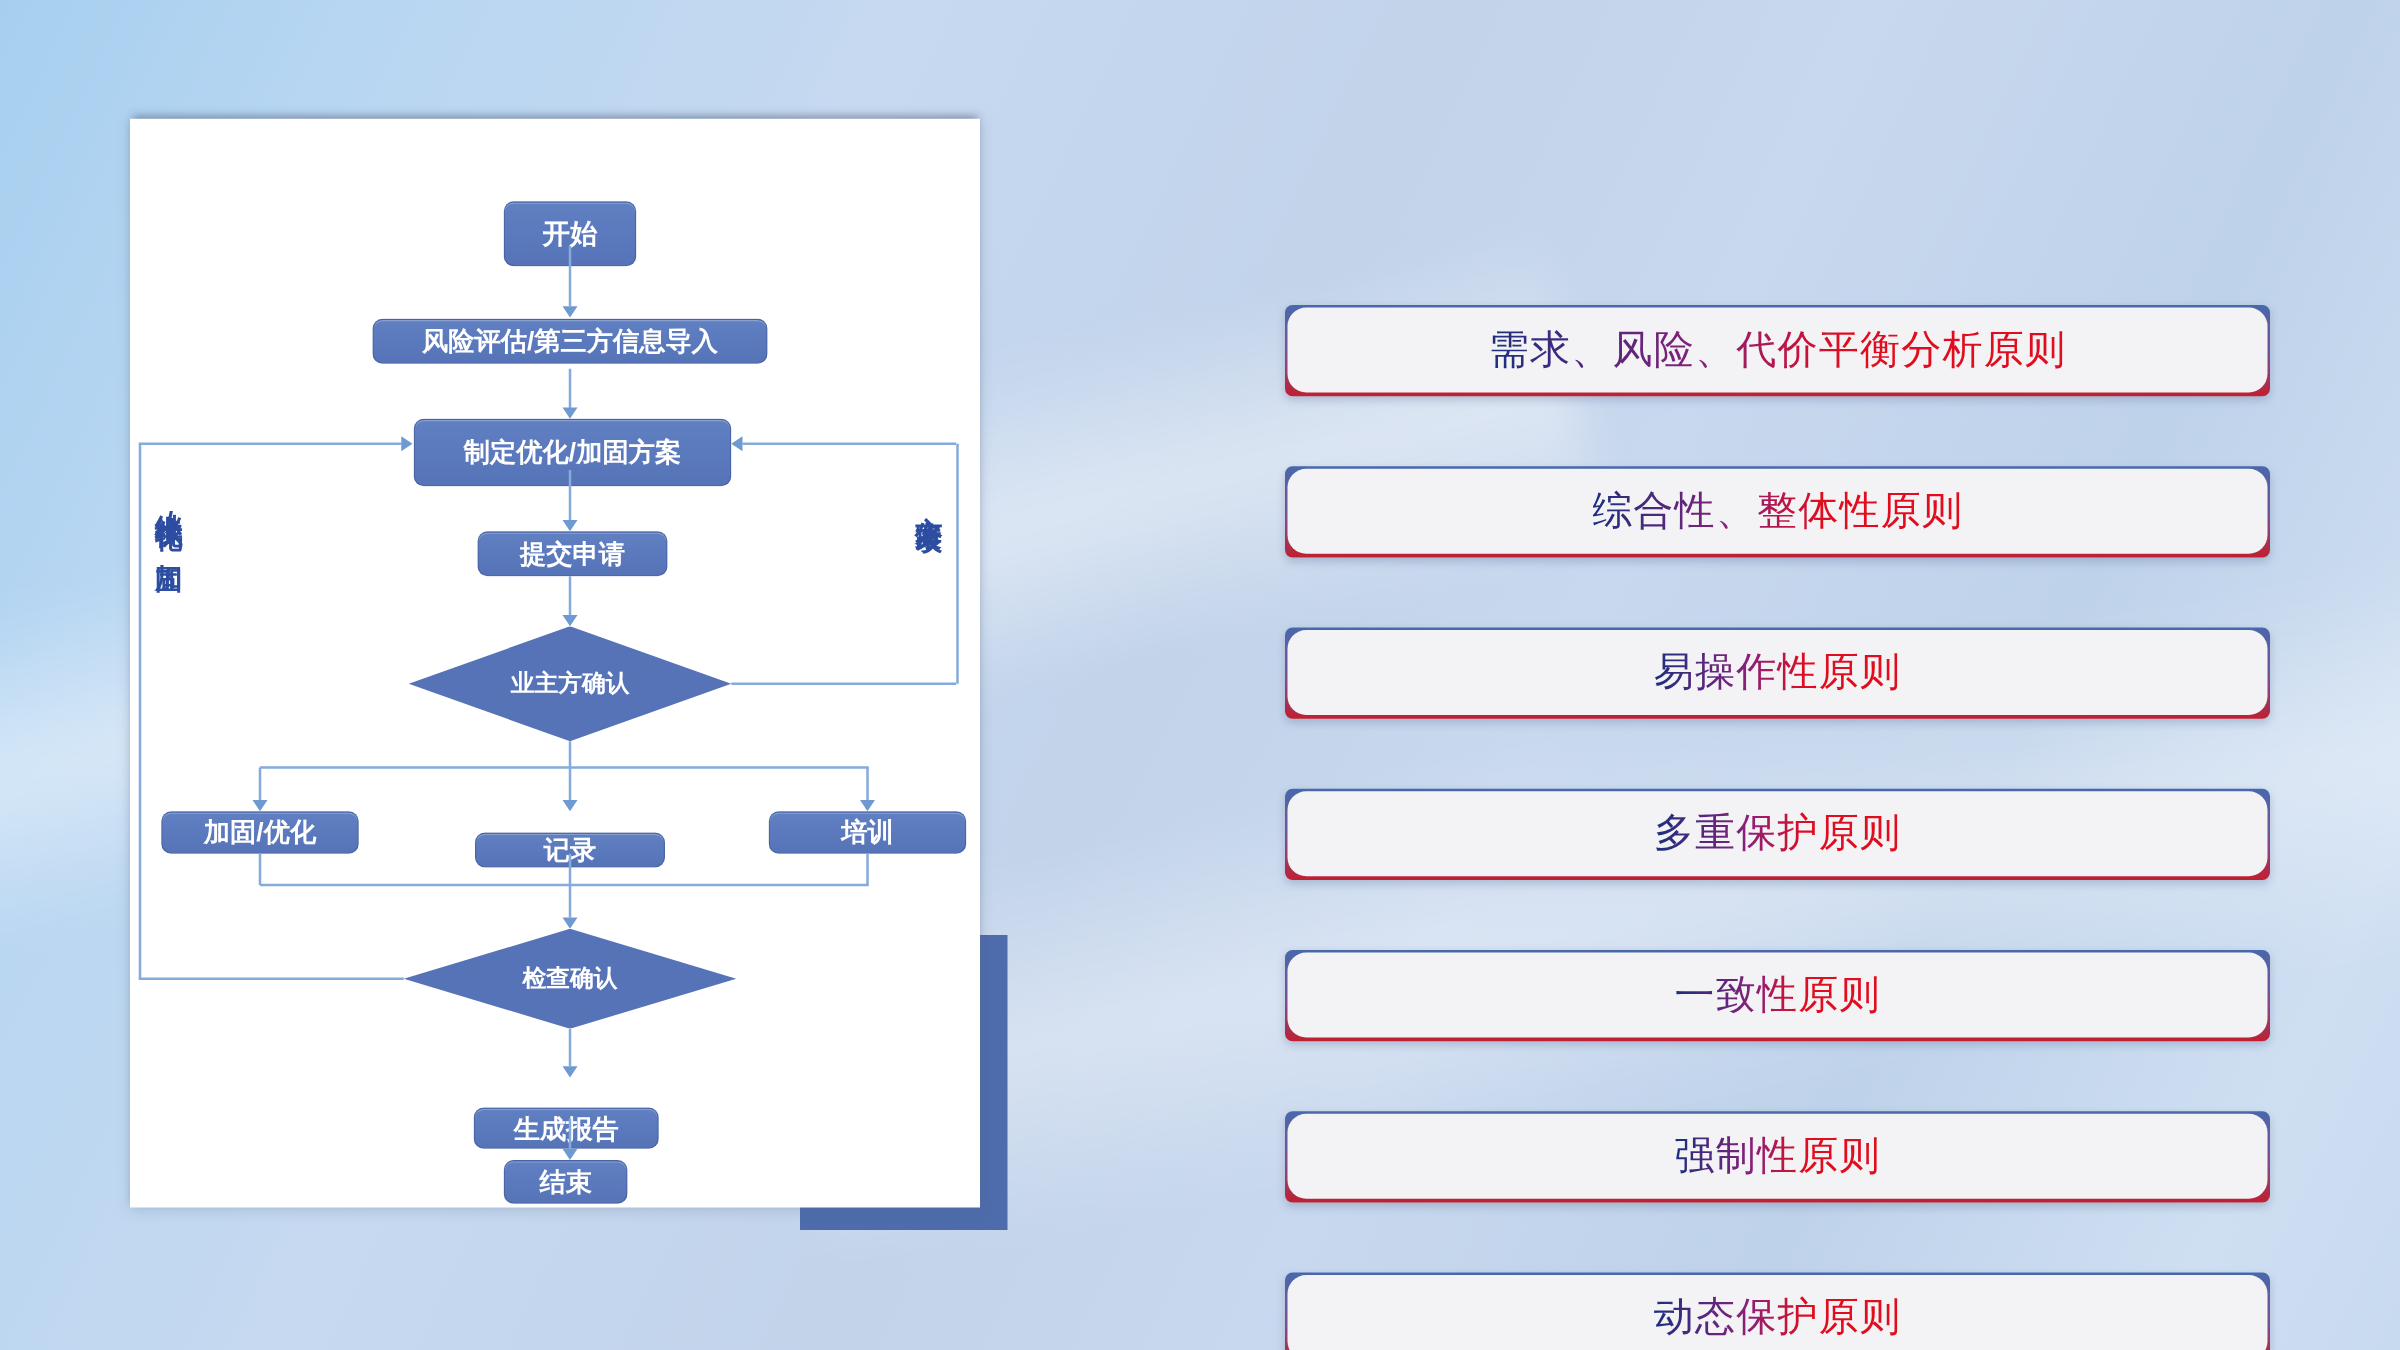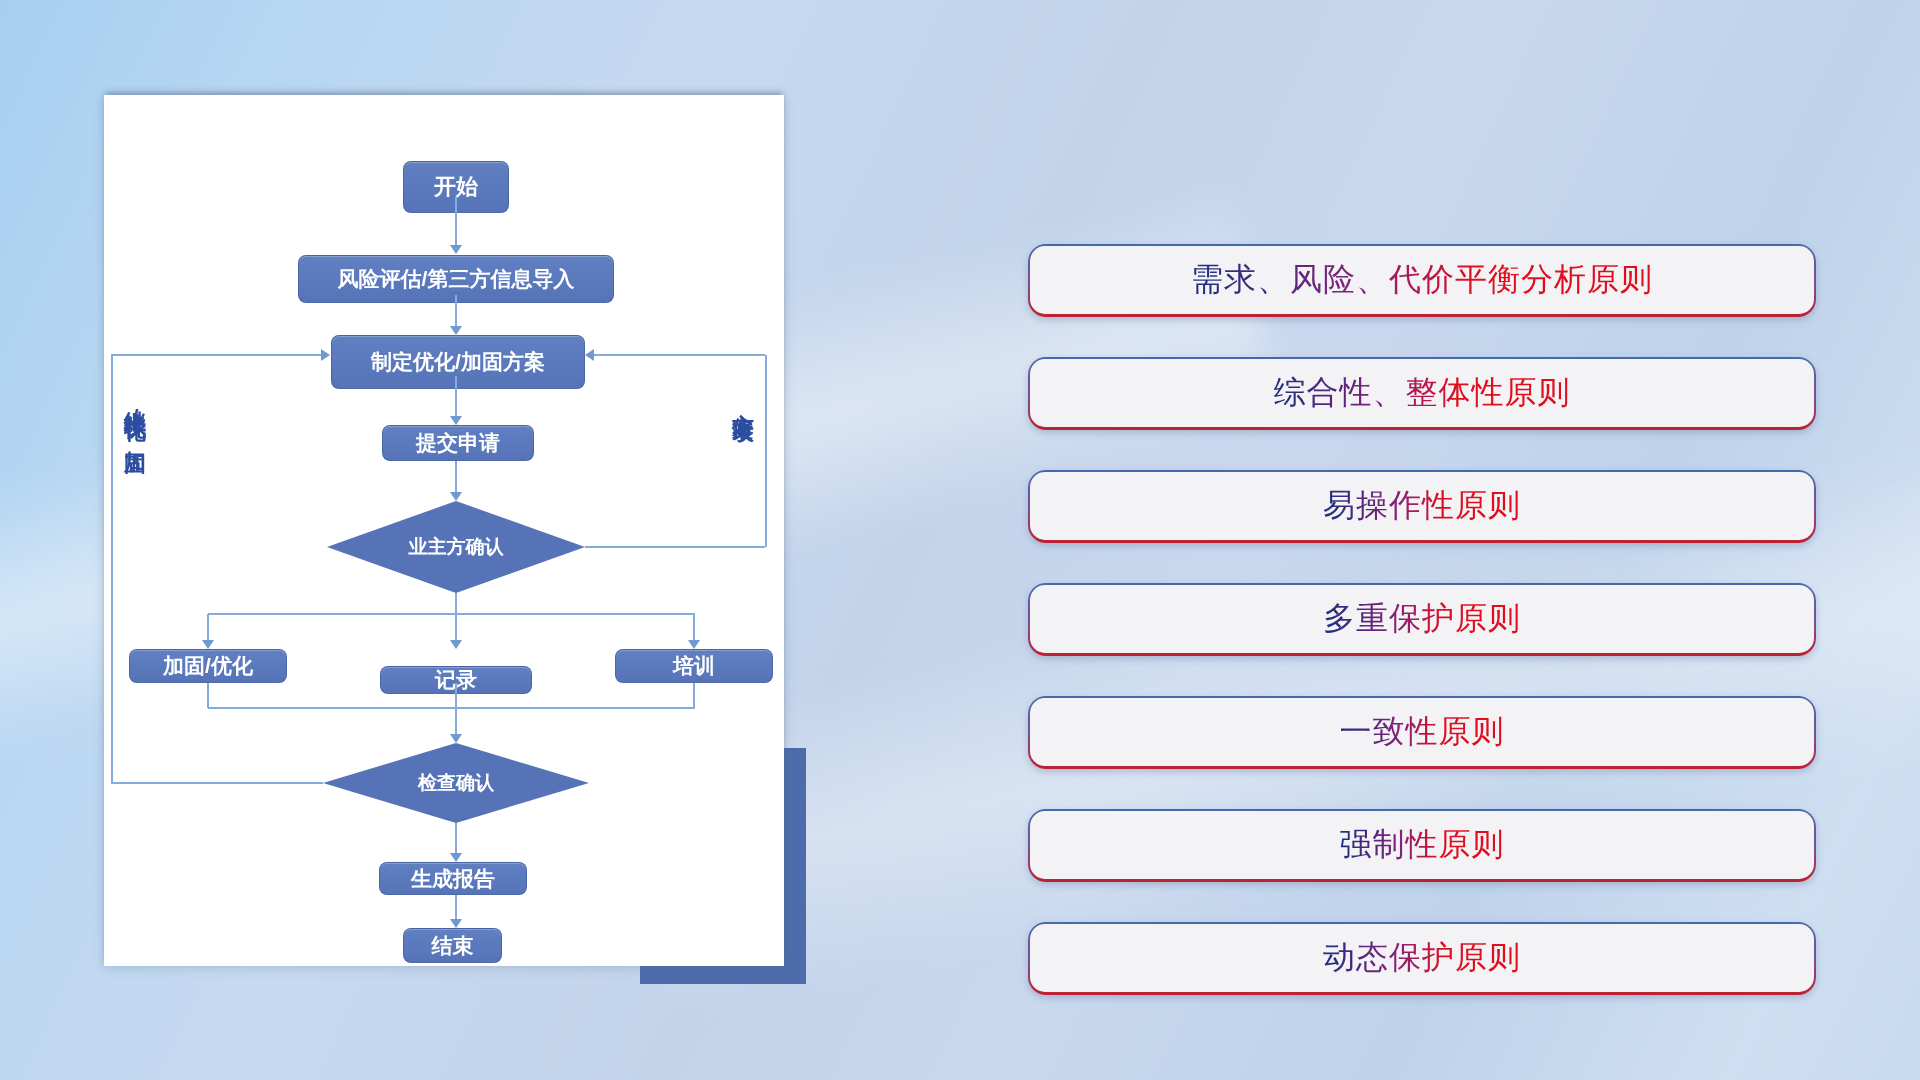--- a/index.html
+++ b/index.html
@@ -52,21 +52,21 @@
   .loop-label { position:absolute; writing-mode:vertical-rl; text-orientation:upright;
                 color:var(--loop-label-blue,#2c4da0); font-weight:bold; font-size:22px;
                 letter-spacing:3px; line-height:1; }
 
   
   .page-title { position:absolute; left:1040px; top:114px; width:784px; text-align:center;
                 font-size:46px; font-weight:bold; color:var(--title-blue,#4b6bb1);
                 letter-spacing:2px; text-shadow:0 2px 3px rgba(63,87,143,0.3); }
 
   .cards { position:absolute; left:1028px; top:244px; width:788px; }
-  .p-card { height:73px; margin-bottom:40px; border-radius:18px; padding:2px 2px 3px 2px;
+  .p-card { height:73px; margin-bottom:56px; border-radius:6px; padding:2px 2px 3px 2px;
             background:linear-gradient(180deg,var(--card-border-top,#4868ac) 0%,#7a4f92 55%,var(--card-border-bottom,#c01f30) 100%);
             box-shadow:0 3px 7px rgba(110,130,165,0.4); }
   .p-card-inner { width:100%; height:100%; border-radius:15px;
                   background:var(--card-bg,#f3f3f5);
                   display:flex; align-items:center; justify-content:center; }
   .p-text { font-size:32px; letter-spacing:1px; white-space:nowrap;
             background:linear-gradient(90deg,var(--text-gradient-start,#1b2f7e) 0%,#8a2079 38%,var(--text-gradient-end,#e00d1e) 62%);
             -webkit-background-clip:text; background-clip:text;
             color:transparent; -webkit-text-fill-color:transparent; }
 </style>
@@ -75,29 +75,29 @@
 
 <div class="stage">
   <div class="bg-streak s1"></div>
   <div class="bg-streak s2"></div>
 
   <div class="shadow-block"></div>
 
   <div class="flow-card">
 
     <div class="node" style="left:299px;top:66px;width:106px;height:52px;font-size:22px">开始</div>
-    <div class="node" style="left:194px;top:160px;width:316px;height:48px">风险评估/第三方信息导入</div>
+    <div class="node" style="left:194px;top:160px;width:316px;height:36px">风险评估/第三方信息导入</div>
     <div class="node" style="left:227px;top:240px;width:254px;height:54px">制定优化/加固方案</div>
     <div class="node" style="left:278px;top:330px;width:152px;height:36px">提交申请</div>
     <div class="diamond" style="left:223px;top:406px;width:258px;height:92px">业主方确认</div>
     <div class="node" style="left:25px;top:554px;width:158px;height:34px">加固/优化</div>
     <div class="node" style="left:276px;top:571px;width:152px;height:28px">记录</div>
     <div class="node" style="left:511px;top:554px;width:158px;height:34px">培训</div>
     <div class="diamond" style="left:219px;top:648px;width:266px;height:80px">检查确认</div>
-    <div class="node" style="left:275px;top:767px;width:148px;height:33px">生成报告</div>
+    <div class="node" style="left:275px;top:791px;width:148px;height:33px">生成报告</div>
     <div class="node" style="left:299px;top:833px;width:99px;height:35px">结束</div>
 
     <div class="vl" style="left:351px;top:102px;height:48px"></div>
     <div class="ad" style="left:346px;top:150px"></div>
     <div class="vl" style="left:351px;top:200px;height:32px"></div>
     <div class="ad" style="left:346px;top:231px"></div>
     <div class="vl" style="left:351px;top:281px;height:40px"></div>
     <div class="ad" style="left:346px;top:321px"></div>
     <div class="vl" style="left:351px;top:366px;height:31px"></div>
     <div class="ad" style="left:346px;top:397px"></div>

